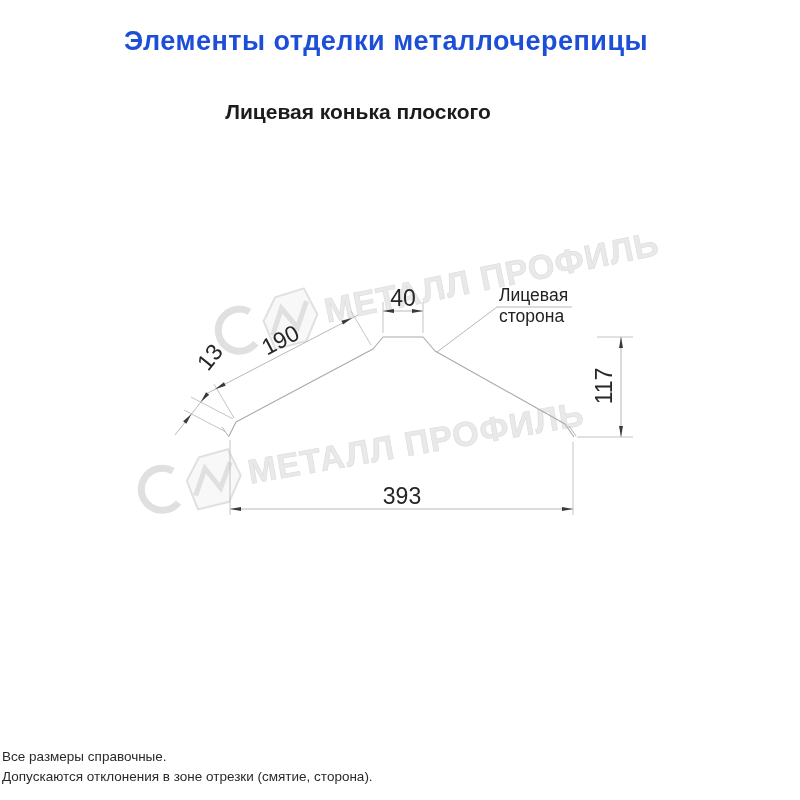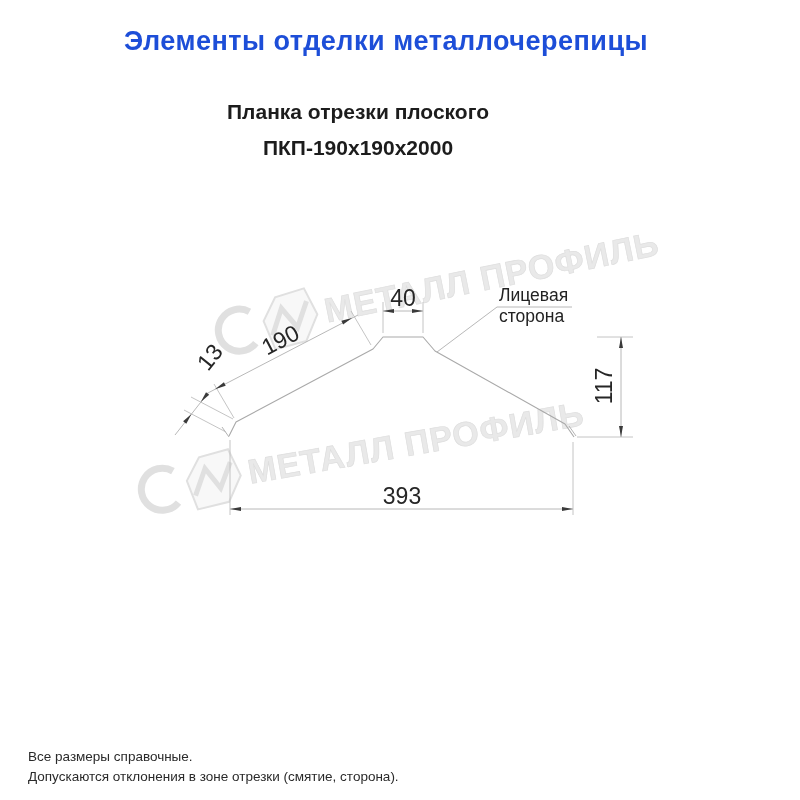--- a/index.html
+++ b/index.html
@@ -24,32 +24,31 @@
   .fold      { fill:none; stroke:#b3b3b3; stroke-width:1; }
   .ext       { stroke:#bdbdbd; stroke-width:0.9; fill:none; }
   .dim       { stroke:#b0b0b0; stroke-width:0.9; fill:none; }
   .arrow     { fill:#3a3a3a; stroke:none; }
   .dimtext   { font:23px "Liberation Sans", sans-serif; fill:#262626; }
   .facetext  { font:17.5px "Liberation Sans", sans-serif; fill:#222; }
   .wmtext    { font:bold 34px "Liberation Sans", sans-serif; fill:#e9e9e9;
                stroke:#dedede; stroke-width:0.7; letter-spacing:1px; }
   .wmlogo    { stroke:#e0e0e0; fill:none; }
   .notes {
-    position:absolute; left:28px; top:747px; font-size:13.5px; line-height:19.5px;
+    position:absolute; left:2px; top:747px; font-size:13.5px; line-height:19.5px;
     color:#2a2a2a;
   }
 </style>
 </head>
 <body>
 
 <div id="page">
 
   <div class="title">Элементы отделки металлочерепицы</div>
-  <div class="subtitle1">Планка отрезки плоского</div>
-  <div class="subtitle2">ПКП-190х190х2000</div>
+  <div class="subtitle1">Лицевая конька плоского</div>
 
   <svg id="drawing" width="800" height="800" viewBox="0 0 800 800">
 
     <g transform="translate(235,331) rotate(-11.5)">
       <g class="wmlogo">
         <path d="M 18,-16 A 21,21 0 1 0 18,16" stroke-width="7"></path>
         <polygon points="30,-4 46,-25 76,-28 84,0 68,24 36,26" fill="#f8f8f8" stroke-width="2"></polygon>
         <polyline points="36,12 50,-13 62,9 76,-15" stroke-width="5"></polyline>
       </g>
       <text class="wmtext" x="92" y="10">МЕТАЛЛ ПРОФИЛЬ</text>

